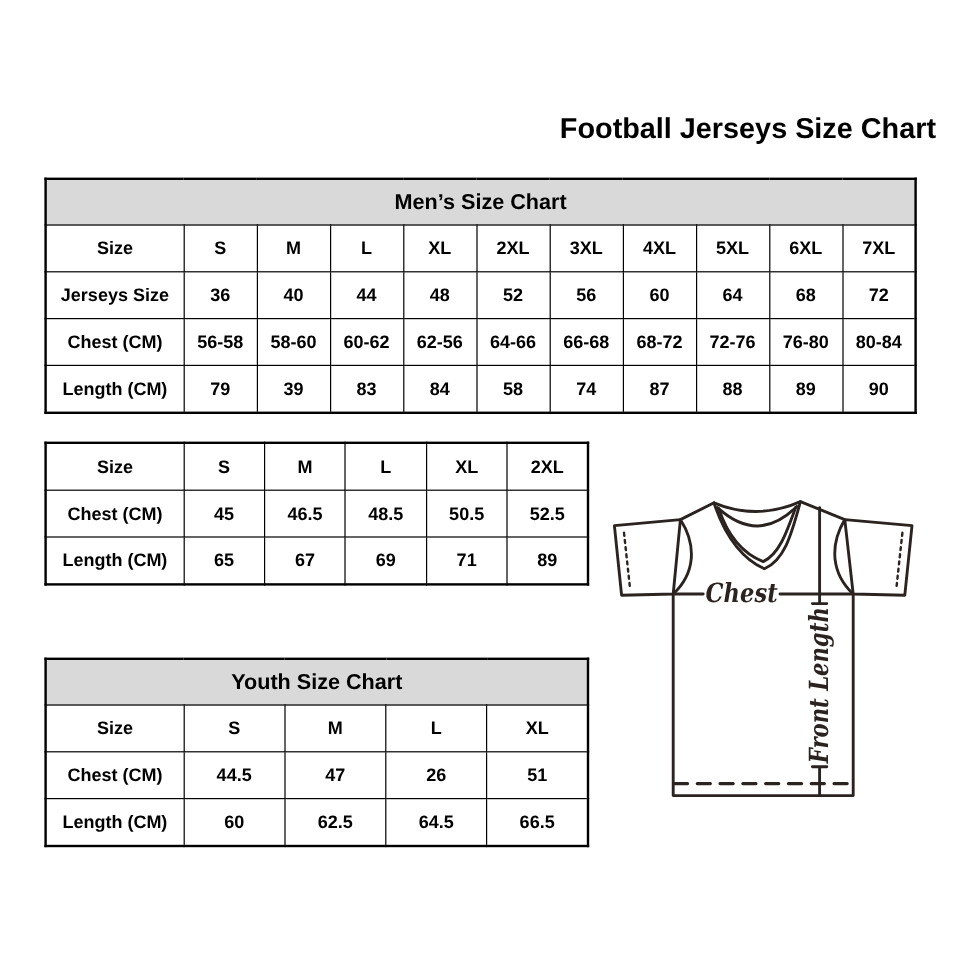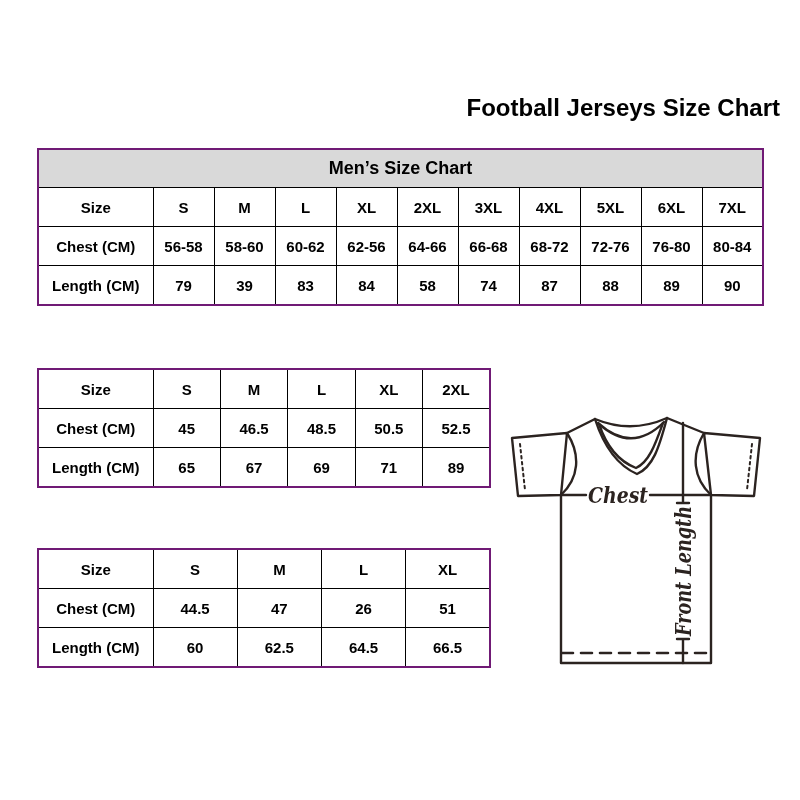--- a/index.html
+++ b/index.html
@@ -18,21 +18,21 @@
     font-size: 24px;
     font-weight: bold;
   }
   .tblwrap { position: absolute; }
   .tblwrap.mens   { left: 37px; top: 148px; }
   .tblwrap.womens { left: 37px; top: 368px; }
   .tblwrap.youth  { left: 37px; top: 548px; }
   table {
     border-collapse: collapse;
     table-layout: fixed;
-    border: 2px solid #701a75;
+    border: 2px solid #000000;
     background: #fff;
   }
   .mens table { width: 727px; }
   .womens table, .youth table { width: 454px; }
   th, td {
     border: 1px solid #000;
     height: 38px;
     padding: 0;
     text-align: center;
     vertical-align: middle;
@@ -78,20 +78,33 @@
             <td class="val">L</td>
             <td class="val">XL</td>
             <td class="val">2XL</td>
             <td class="val">3XL</td>
             <td class="val">4XL</td>
             <td class="val">5XL</td>
             <td class="val">6XL</td>
             <td class="val">7XL</td>
           </tr>
           <tr>
+            <th class="lbl">Jerseys Size</th>
+            <td class="val">36</td>
+            <td class="val">40</td>
+            <td class="val">44</td>
+            <td class="val">48</td>
+            <td class="val">52</td>
+            <td class="val">56</td>
+            <td class="val">60</td>
+            <td class="val">64</td>
+            <td class="val">68</td>
+            <td class="val">72</td>
+          </tr>
+          <tr>
             <th class="lbl">Chest (CM)</th>
             <td class="val">56-58</td>
             <td class="val">58-60</td>
             <td class="val">60-62</td>
             <td class="val">62-56</td>
             <td class="val">64-66</td>
             <td class="val">66-68</td>
             <td class="val">68-72</td>
             <td class="val">72-76</td>
             <td class="val">76-80</td>
@@ -149,20 +162,23 @@
       </table>
   </div>
 
   <div class="tblwrap youth">
     <table>
         <colgroup>
           <col style="width:115px">
           <col span="4">
         </colgroup>
         <tbody>
+          <tr class="sec">
+            <th colspan="5">Youth Size Chart</th>
+          </tr>
           <tr>
             <th class="lbl">Size</th>
             <td class="val">S</td>
             <td class="val">M</td>
             <td class="val">L</td>
             <td class="val">XL</td>
           </tr>
           <tr>
             <th class="lbl">Chest (CM)</th>
             <td class="val">44.5</td>

